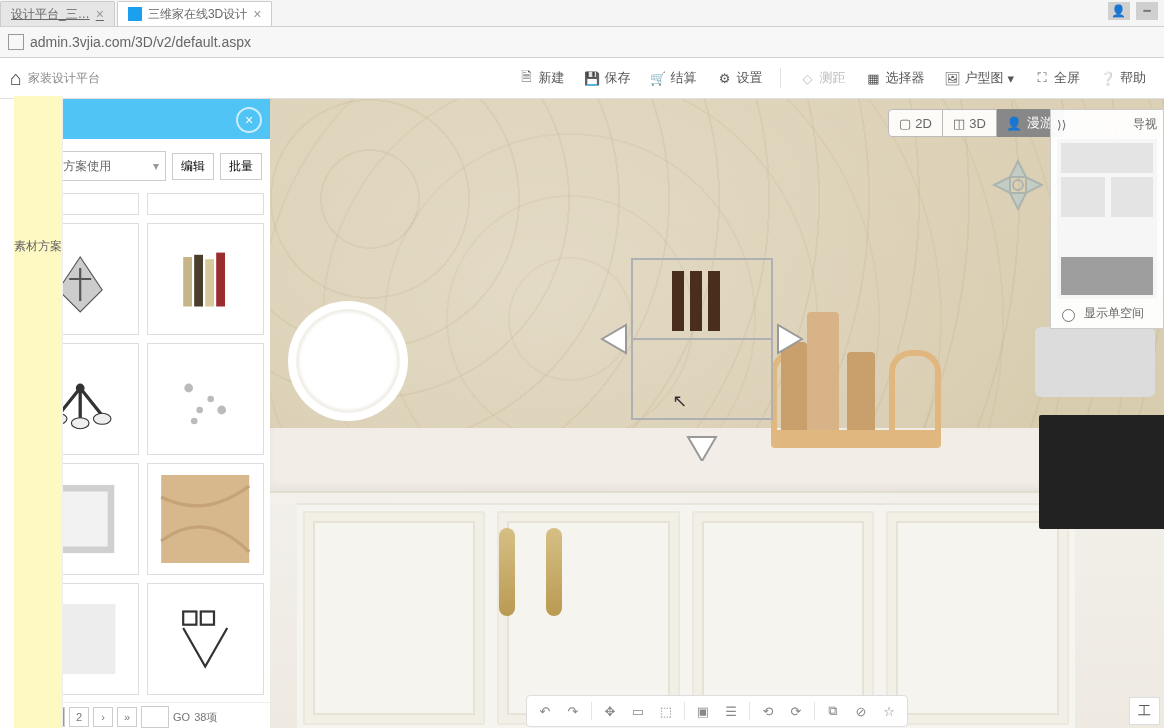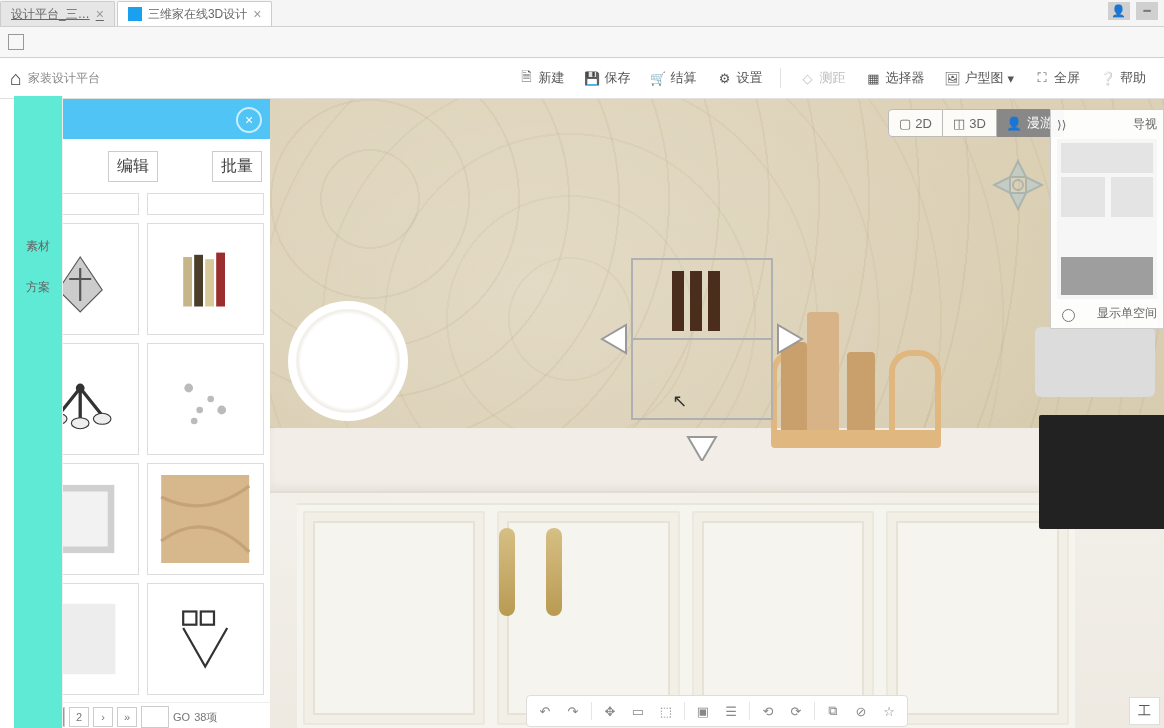--- a/index.html
+++ b/index.html
@@ -17,29 +17,29 @@
 .toolbar{height:40px;background:#fff;border-bottom:1px solid #e0e0e0;display:flex;align-items:center;padding:0 10px;gap:4px;}
 .toolbar .brand{display:flex;align-items:center;gap:6px;flex:1;}
 .toolbar .brand .logo{font-size:20px;color:#444;font-weight:bold;}
 .toolbar .brand .brand-txt{font-size:12px;color:#888;}
 .tool-btn{display:flex;align-items:center;gap:4px;padding:4px 8px;color:#555;font-size:13px;}
 .tool-btn.disabled{color:#bbb;}
 .icon{width:16px;height:16px;display:inline-flex;align-items:center;justify-content:center;}
 .sep{width:1px;height:20px;background:#e2e2e2;margin:0 6px;}
 .main{display:flex;height:calc(100% - 96px);}
 .left-rail{width:14px;background:#fff;border-right:1px solid #eee;}
-.side-vert-tabs{width:48px;background:#5eead4;border-right:1px solid #eee;display:flex;flex-direction:column;padding-top:130px;}
+.side-vert-tabs{width:48px;background:#fef9c3;border-right:1px solid #eee;display:flex;flex-direction:row;padding-top:130px;}
 .vtab{padding:12px 0;text-align:center;font-size:12px;color:#666;}
 .collection-panel{width:255px;background:#fff;display:flex;flex-direction:column;}
 .panel-head{background:#4fc4f5;color:#fff;height:40px;display:flex;align-items:center;padding:0 10px;font-size:14px;position:relative;}
 .panel-head .close-icon{position:absolute;right:8px;top:8px;width:22px;height:22px;border-radius:50%;border:2px solid rgba(255,255,255,.7);display:flex;align-items:center;justify-content:center;font-size:14px;}
 .panel-tools{height:42px;display:flex;align-items:center;padding:6px 8px;gap:6px;}
 .panel-tools .dd{flex:1;border:1px solid #ccc;height:28px;display:flex;align-items:center;padding:0 6px;font-size:12px;position:relative;color:#666;}
 .panel-tools .dd .dd-caret{position:absolute;right:6px;color:#999;}
-.panel-tools .btn{border:1px solid #ccc;padding:4px 8px;font-size:16px;color:#404040;margin-left:48px;}
+.panel-tools .btn{border:1px solid #ccc;padding:4px 8px;font-size:12px;color:#000000;}
 .thumb-grid{flex:1;overflow:auto;padding:0 6px;}
 .thumb-row{display:flex;gap:8px;margin-bottom:8px;}
 .thumb{flex:1;border:1px solid #ddd;height:110px;display:flex;align-items:center;justify-content:center;background:#fff;}
 .thumb svg{width:80%;height:80%;}
 .thumb.short{height:20px;}
 .pager{height:28px;border-top:1px solid #eee;display:flex;align-items:center;gap:4px;padding:0 6px;font-size:11px;color:#777;}
 .pager .pg{border:1px solid #ccc;width:18px;height:18px;display:flex;align-items:center;justify-content:center;}
 .pager .pg.active{background:#999;color:#fff;}
 .pager .pg-input{width:22px;height:18px;border:1px solid #ccc;}
 .viewport{flex:1;position:relative;background:#d9ceb3;}
@@ -96,20 +96,21 @@
       <span class="close">×</span>
     </div>
     <div class="tab">
       <span class="page-icon"></span>
       <span>三维家在线3D设计</span>
       <span class="close">×</span>
     </div>
   </div>
   <div class="addr-bar">
     <span class="fileicon"></span>
+    <span class="url">admin.3vjia.com/3D/v2/default.aspx</span>
   </div>
 </div>
 
 <div class="toolbar">
   <div class="brand">
     <span class="logo">⌂</span>
     <span class="brand-txt">家装设计平台</span>
   </div>
   <div class="tool-btn">
       <span class="icon">🗎</span>
@@ -332,21 +333,21 @@
       <div class="nav-head">
         <span>⟩⟩</span>
         <span>导视</span>
       </div>
       <div class="floorplan">
         <div class="room" style="left:4px;top:4px;right:4px;height:30px;"></div>
         <div class="room" style="left:4px;top:38px;width:44px;height:40px;"></div>
         <div class="room" style="right:4px;top:38px;width:42px;height:40px;"></div>
         <div class="room active" style="left:4px;bottom:4px;right:4px;height:38px;"></div>
       </div>
-      <label style="display:flex;align-items:center;gap:6px;justify-content:space-between;">
+      <label style="display:flex;align-items:center;gap:6px;">
         <input type="radio" style="">
         <span>显示单空间</span>
       </label>
     </div>
 
     <div class="bottom-toolbar">
       <div class="bt">↶</div>
       <div class="bt">↷</div>
       <div class="bt-sep"></div>
       <div class="bt">✥</div>

